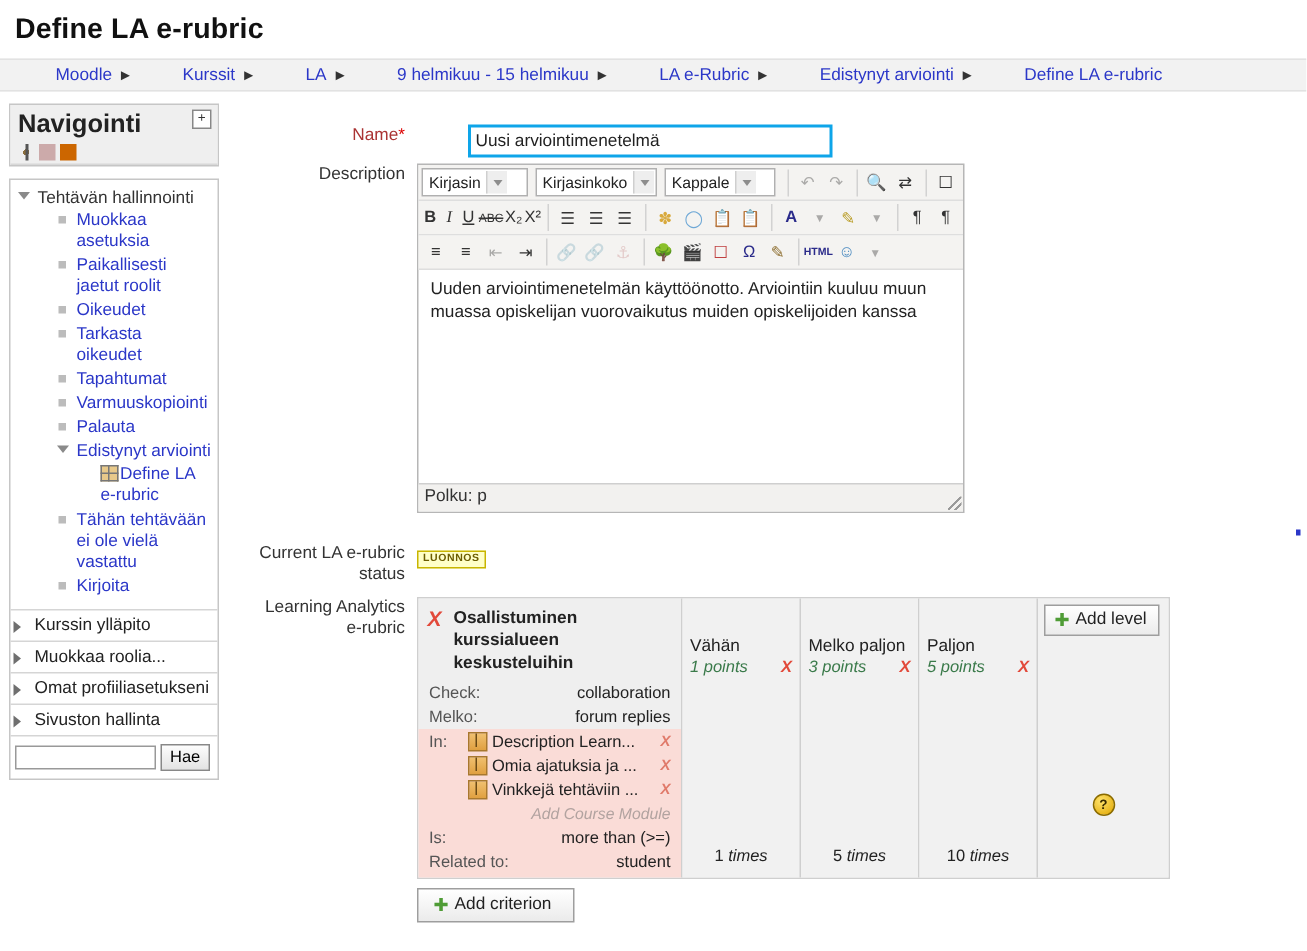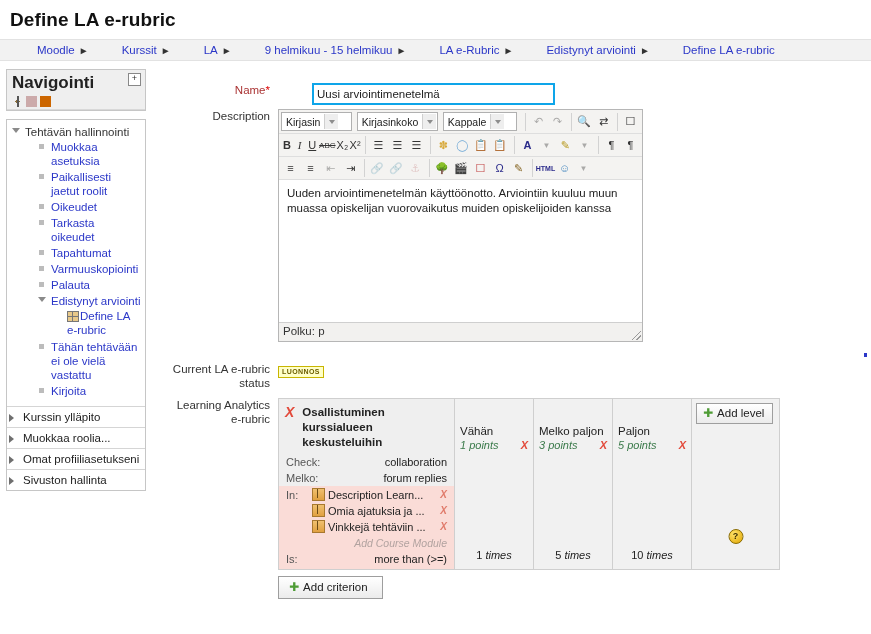--- a/index.html
+++ b/index.html
@@ -174,20 +174,24 @@
       </div>
       <div class="collapsed-row">
         <span class="arrow-r" style="top:7px"></span>
         <span>Omat profiiliasetukseni</span>
       </div>
       <div class="collapsed-row">
         <span class="arrow-r" style="top:7px"></span>
         <span>Sivuston hallinta</span>
       </div>
 
+      <div class="searchrow sep-row">
+        <input type="text" value="" style="">
+        <button>Hae</button>
+      </div>
     </div>
   </div>
 
   <div id="form">
 
     <div class="frow">
       <div class="flabel req"><span>Name</span><span class="req-star">*</span></div>
       <input id="name-input" type="text" value="Uusi arviointimenetelmä" style="">
     </div>
 
@@ -334,20 +338,24 @@
               <div class="in-row" style="padding-left:26px">
                 <span class="mod-ico"></span>
                 <span class="txt">Vinkkejä tehtäviin ...</span>
                 <span class="xs">X</span>
               </div>
               <div class="add-mod">Add Course Module</div>
               <div class="kv" style="padding:2px 0">
                 <span class="k">Is:</span>
                 <span class="v">more than (&gt;=)</span>
               </div>
+              <div class="kv" style="padding:2px 0">
+                <span class="k">Related to:</span>
+                <span class="v">student</span>
+              </div>
             </div>
           </div>
 
           <div class="lvl-col">
             <div class="lvl-head">Vähän</div>
             <div class="lvl-pts">
               <span>1 points</span>
               <span class="xs">X</span>
             </div>
             <div class="lvl-times">

